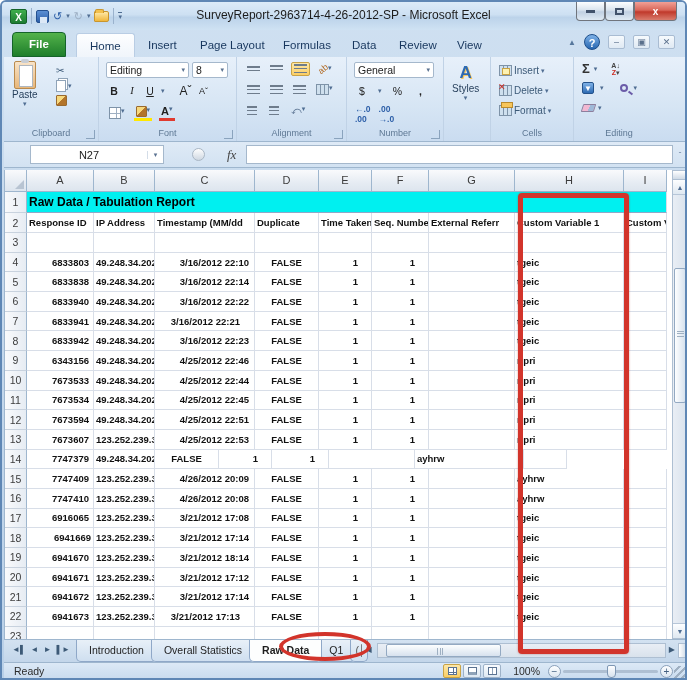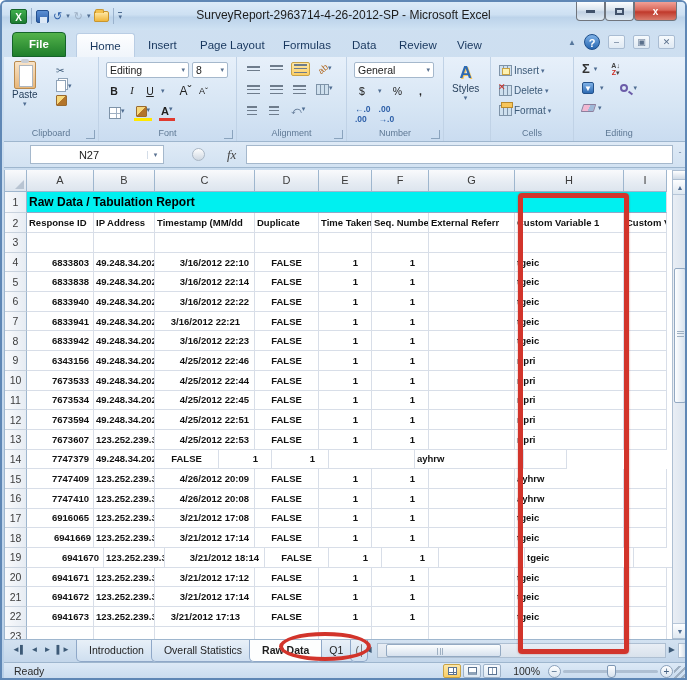--- a/index.html
+++ b/index.html
@@ -615,21 +615,21 @@
           <div class="cell al-r" style="width: 100px; padding-right: 5px;">3/21/2012 17:14</div>
           <div class="cell al-c" style="width: 64px;">FALSE</div>
           <div class="cell al-r" style="width: 53px; padding-right: 13px;">1</div>
           <div class="cell al-r" style="width: 57px; padding-right: 13px;">1</div>
           <div class="cell " style="width: 86px;"></div>
           <div class="cell " style="width: 109px;">tgeic</div>
           <div class="cell " style="width: 43px;"></div>
         </div>
         <div class="row">
           <div class="gut">19</div>
-          <div class="cell al-r" style="width: 77px; padding-right: 4px;">6941670</div>
+          <div class="cell al-r" style="width: 67px; padding-right: 4px;">6941670</div>
           <div class="cell " style="width: 61px;">123.252.239.3</div>
           <div class="cell al-r" style="width: 100px; padding-right: 5px;">3/21/2012 18:14</div>
           <div class="cell al-c" style="width: 64px;">FALSE</div>
           <div class="cell al-r" style="width: 53px; padding-right: 13px;">1</div>
           <div class="cell al-r" style="width: 57px; padding-right: 13px;">1</div>
           <div class="cell " style="width: 86px;"></div>
           <div class="cell " style="width: 109px;">tgeic</div>
           <div class="cell " style="width: 43px;"></div>
         </div>
         <div class="row">

